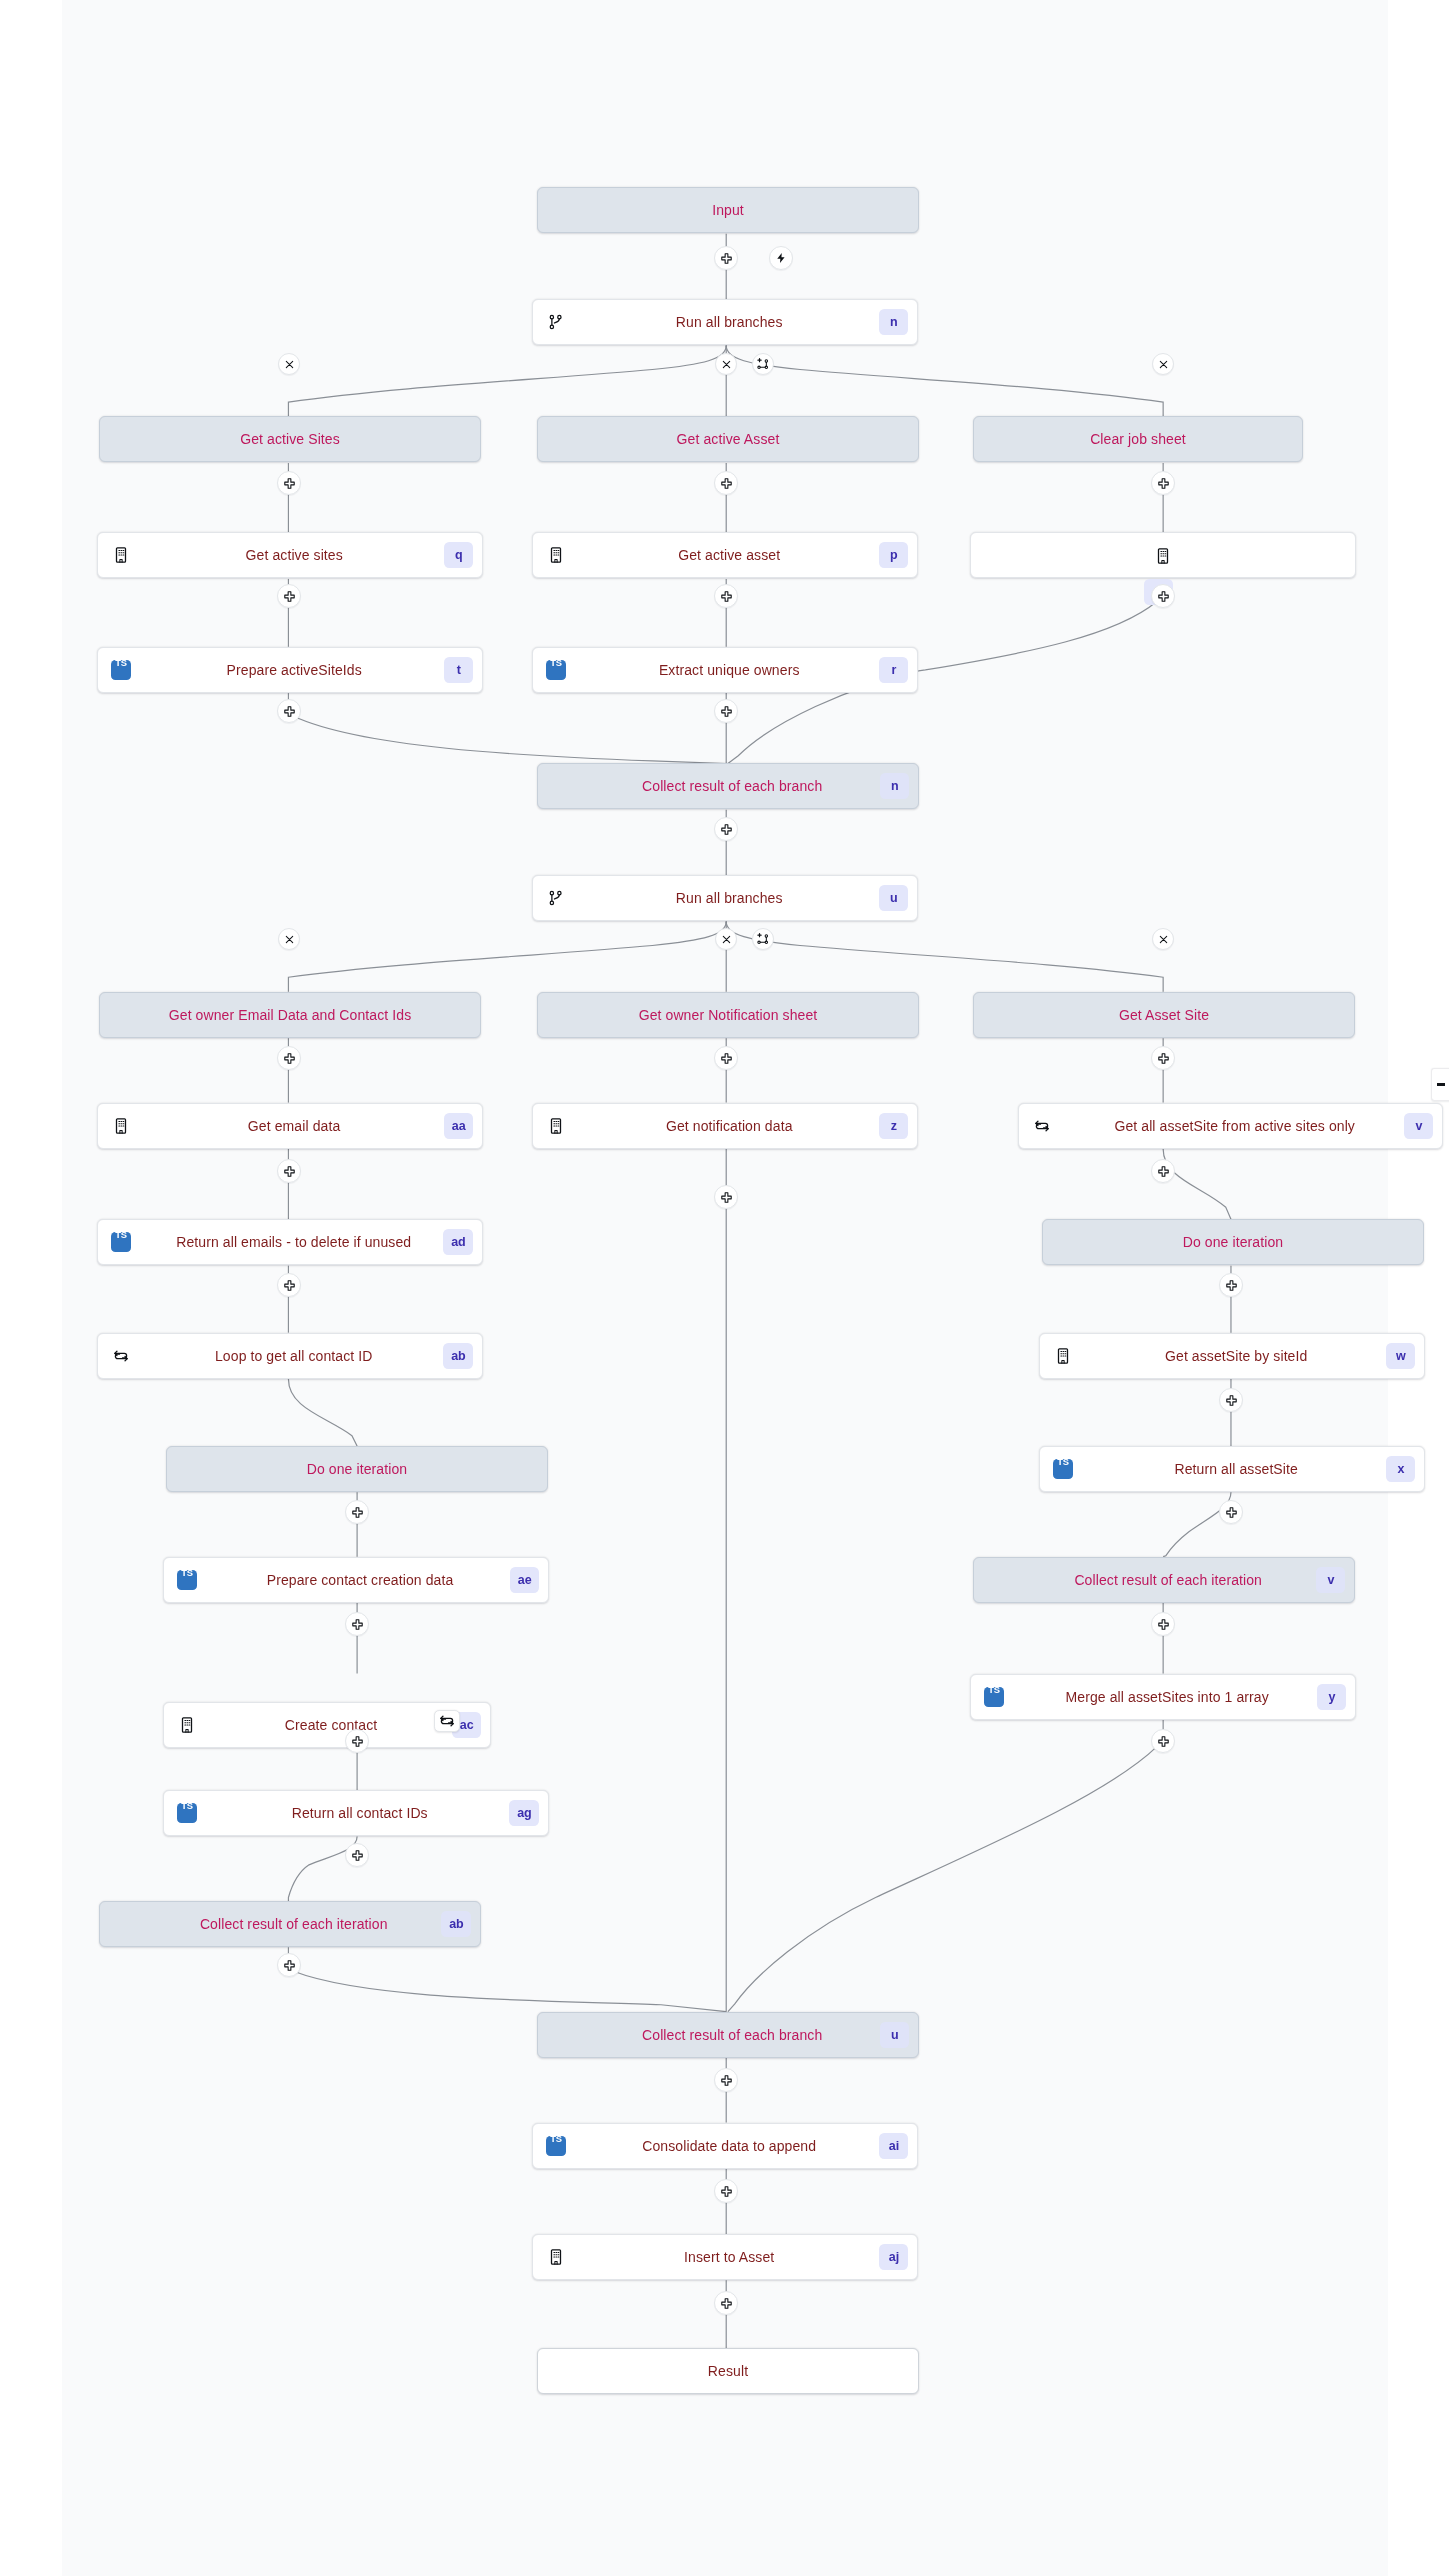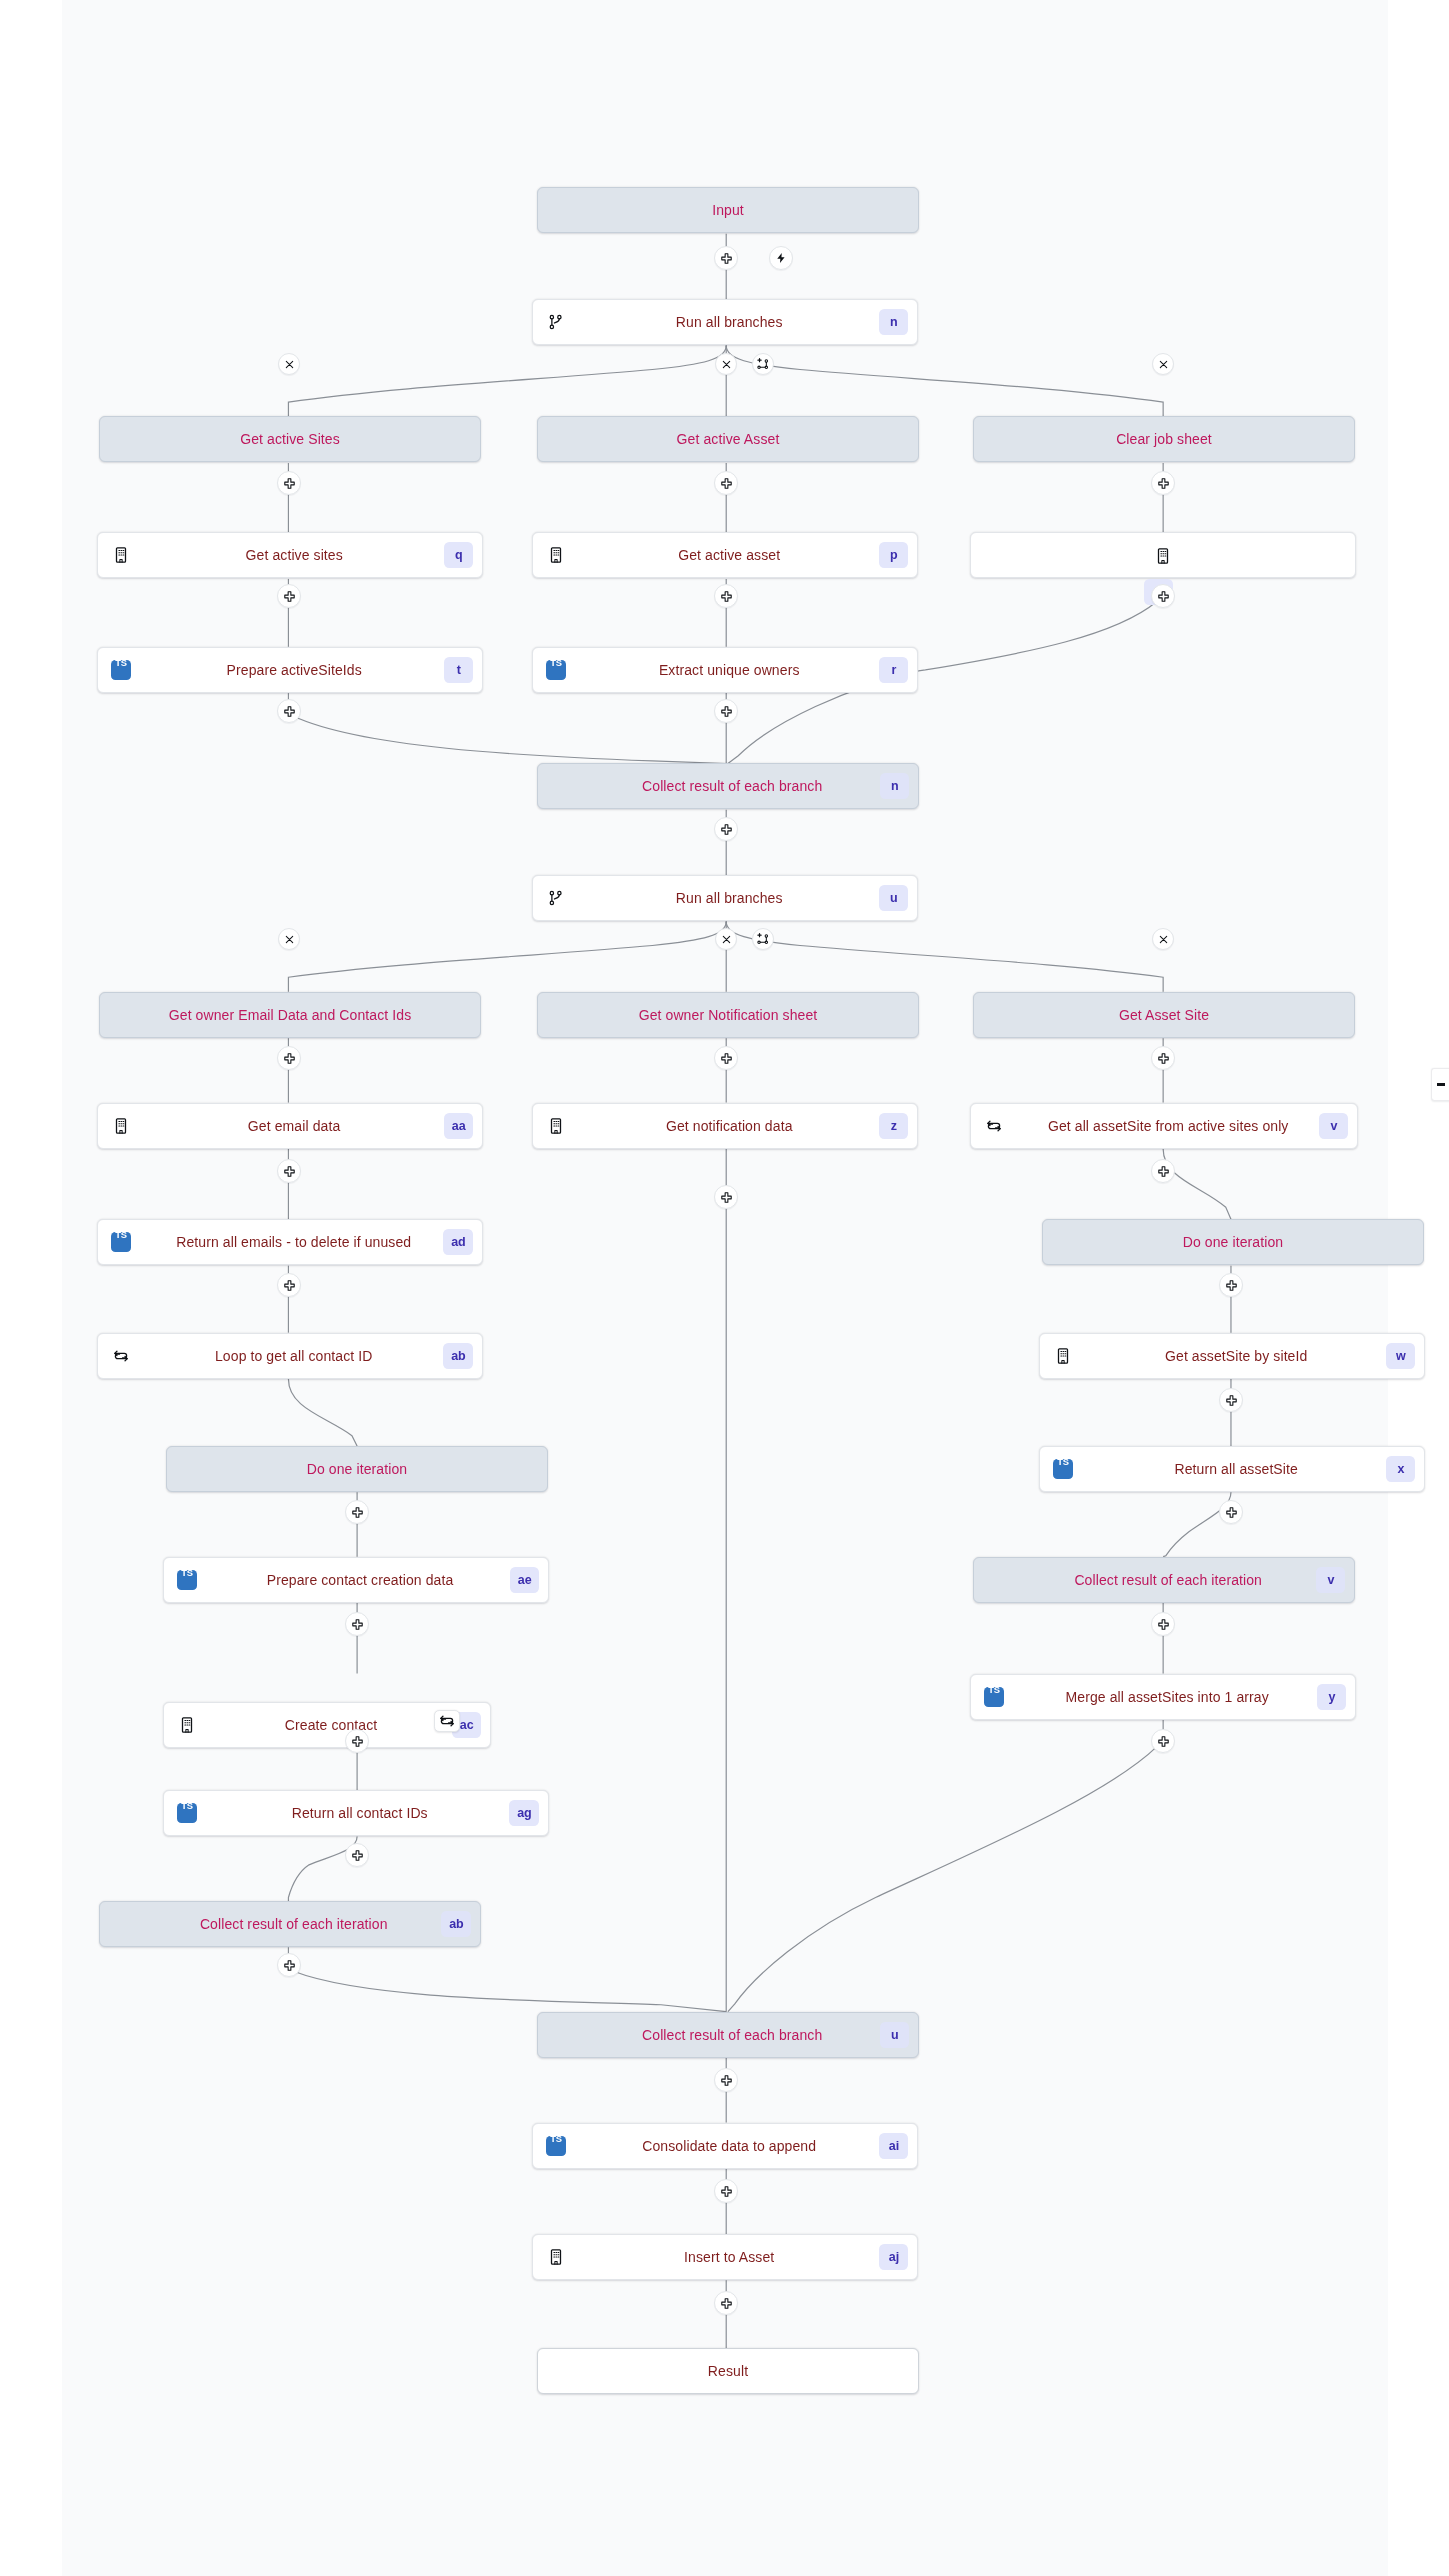--- a/index.html
+++ b/index.html
@@ -226,21 +226,21 @@
       <div class="node group" style="left: 99px; top: 416px; width: 382px;">
         <div class="icon-slot"></div>
         <div class="title">Get active Sites</div>
         <div class="icon-slot"></div>
       </div>
       <div class="node group" style="left: 537px; top: 416px; width: 382px;">
         <div class="icon-slot"></div>
         <div class="title">Get active Asset</div>
         <div class="icon-slot"></div>
       </div>
-      <div class="node group" style="left: 973px; top: 416px; width: 382px; align-items: center;">
+      <div class="node group" style="left: 973px; top: 416px; width: 330px; align-items: center;">
         <div class="icon-slot"></div>
         <div class="title">Clear job sheet</div>
         <div class="icon-slot"></div>
       </div>
       <div class="node step" style="left: 97px; top: 532px; width: 386px;">
         <div class="icon-slot">
           <svg class="svg-icon" fill="none" stroke="#0f1216" stroke-width="1.7" stroke-linecap="round" stroke-linejoin="round" width="18" height="18" viewBox="0 0 24 24">
             <rect x="6" y="2.5" width="12" height="19" rx="1.2" fill="none"></rect>
             <path d="M9.2 6h1M12 6h1M14.8 6h1M9.2 9h1M12 9h1M14.8 9h1M9.2 12h1M12 12h1M14.8 12h1" stroke-width="1.4"></path>
             <path d="M10.5 21.5v-3.6h3v3.6" stroke-width="1.4"></path>
@@ -333,21 +333,21 @@
         <div class="icon-slot">
           <svg class="svg-icon" fill="none" stroke="#0f1216" stroke-width="1.7" stroke-linecap="round" stroke-linejoin="round" width="18" height="18" viewBox="0 0 24 24">
             <rect x="6" y="2.5" width="12" height="19" rx="1.2" fill="none"></rect>
             <path d="M9.2 6h1M12 6h1M14.8 6h1M9.2 9h1M12 9h1M14.8 9h1M9.2 12h1M12 12h1M14.8 12h1" stroke-width="1.4"></path>
             <path d="M10.5 21.5v-3.6h3v3.6" stroke-width="1.4"></path>
           </svg>
         </div>
         <div class="title">Get notification data</div>
         <div class="badge">z</div>
       </div>
-      <div class="node step" style="left: 970px; top: 1103px; width: 388px;">
+      <div class="node step" style="left: 1018px; top: 1103px; width: 425px;">
         <div class="icon-slot">
           <svg class="svg-icon" fill="none" stroke="#0f1216" stroke-width="1.7" stroke-linecap="round" stroke-linejoin="round" width="18" height="18" viewBox="0 0 24 24">
             <path d="M4 8.5h12.5a3 3 0 0 1 0 6H14"></path>
             <path d="M6.6 5.6 3.6 8.5l3 2.9"></path>
             <path d="M20 15.5H7.5a3 3 0 0 1 0-6H10"></path>
             <path d="M17.4 18.4l3-2.9-3-2.9"></path>
           </svg>
         </div>
         <div class="title">Get all assetSite from active sites only</div>
         <div class="badge">v</div>

